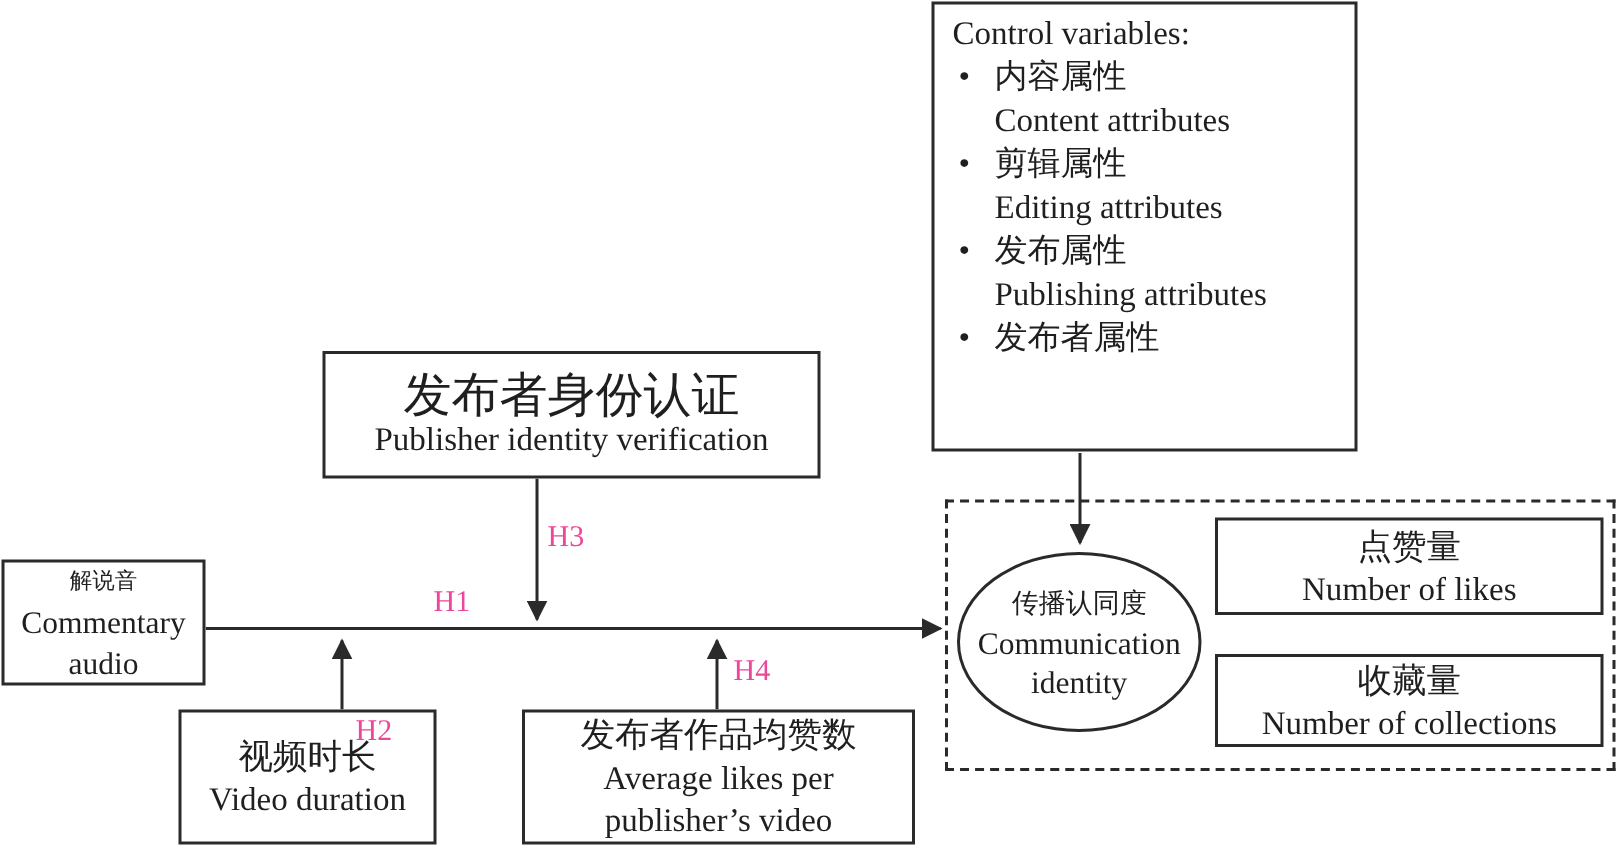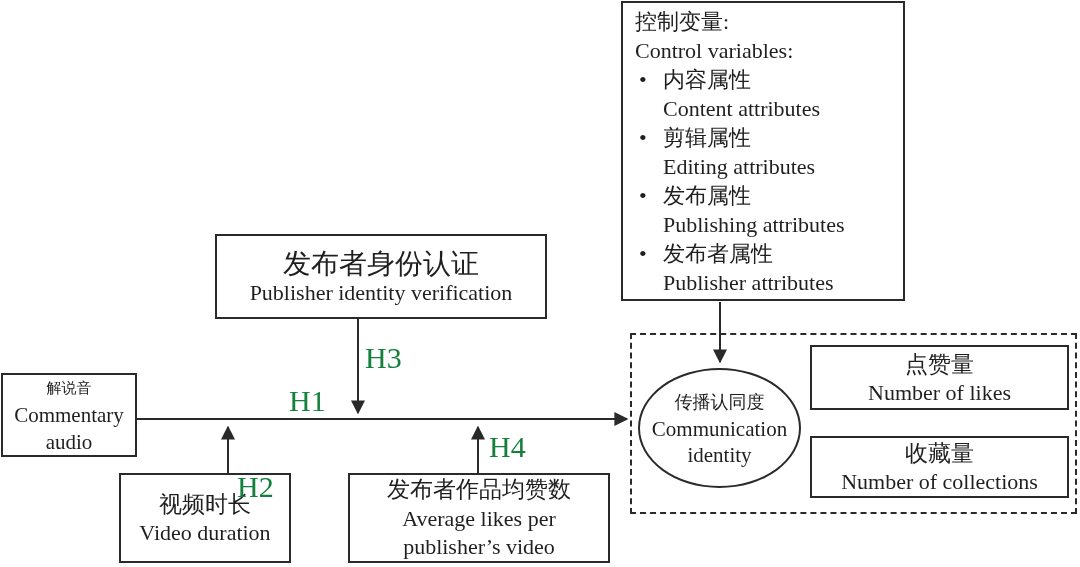--- a/index.html
+++ b/index.html
@@ -33,21 +33,21 @@
     align-items: stretch;
     text-align: left;
     padding: 4px 6px 0 12px;
   }
   .control-box .line { font-size: 22px; line-height: 29px; white-space: nowrap; }
   .cv-bullet { display: inline-block; width: 24px; padding-left: 4px; }
   .cv-en { padding-left: 28px; }
 
   
   .pub-box { left: 215px; top: 234px; width: 332px; height: 85px; }
-  .pub-box .zh { font-size: 28px; line-height: 31px; }
+  .pub-box .zh { font-size: 32px; line-height: 31px; }
 
   
   .comm-box { left: 1px; top: 373px; width: 136px; height: 84px; }
   .comm-box .zh { font-size: 15px; line-height: 27px; }
   .comm-box .en { font-size: 21px; line-height: 27px; }
 
   
   .vid-box { left: 119px; top: 473px; width: 172px; height: 90px; }
 
   
@@ -72,23 +72,23 @@
   .ellipse .zh { font-size: 18px; line-height: 27px; }
   .ellipse .en { font-size: 21px; line-height: 26px; }
 
   
   .likes-box { left: 810px; top: 345px; width: 259px; height: 65px; }
   .coll-box  { left: 810px; top: 436px; width: 259px; height: 62px; }
 
   
   .h-label {
     position: absolute;
-    font-size: 30px;
+    font-size: 20px;
     line-height: 26px;
-    color: #15803d;
+    color: #ec4899;
   }
   .h1 { left: 289px; top: 388px; }
   .h2 { left: 237px; top: 442px; margin-top: 32px; }
   .h3 { left: 365px; top: 345px; }
   .h4 { left: 489px; top: 434px; }
 
   .arrows {
     position: absolute;
     left: 0; top: 0; width: 1080px; height: 567px;
     pointer-events: none;
@@ -106,42 +106,40 @@
       </marker>
     </defs>
     <path d="M137 419 L627 419" stroke="#2a2a2a" stroke-width="2" fill="none" marker-end="url(#arrow)"></path>
     <path d="M358 319 L358 413" stroke="#2a2a2a" stroke-width="2" fill="none" marker-end="url(#arrow)"></path>
     <path d="M228 473 L228 427" stroke="#2a2a2a" stroke-width="2" fill="none" marker-end="url(#arrow)"></path>
     <path d="M478 473 L478 427" stroke="#2a2a2a" stroke-width="2" fill="none" marker-end="url(#arrow)"></path>
     <path d="M720 302 L720 362" stroke="#2a2a2a" stroke-width="2" fill="none" marker-end="url(#arrow)"></path>
   </svg>
 
   <div class="box control-box">
-    <div class="line">控制变量:</div>
     <div class="line">Control variables:</div>
 
     <div class="line">
       <span class="cv-bullet">•</span><span>内容属性</span>
     </div>
     <div class="line cv-en">Content attributes</div>
 
     <div class="line">
       <span class="cv-bullet">•</span><span>剪辑属性</span>
     </div>
     <div class="line cv-en">Editing attributes</div>
 
     <div class="line">
       <span class="cv-bullet">•</span><span>发布属性</span>
     </div>
     <div class="line cv-en">Publishing attributes</div>
 
     <div class="line">
       <span class="cv-bullet">•</span><span>发布者属性</span>
     </div>
-    <div class="line cv-en">Publisher attributes</div>
   </div>
 
   <div class="box pub-box">
     <div class="zh">发布者身份认证</div>
     <div class="en">Publisher identity verification</div>
   </div>
 
   <div class="box comm-box">
     <div class="zh">解说音</div>
     <div class="en">Commentary</div>

